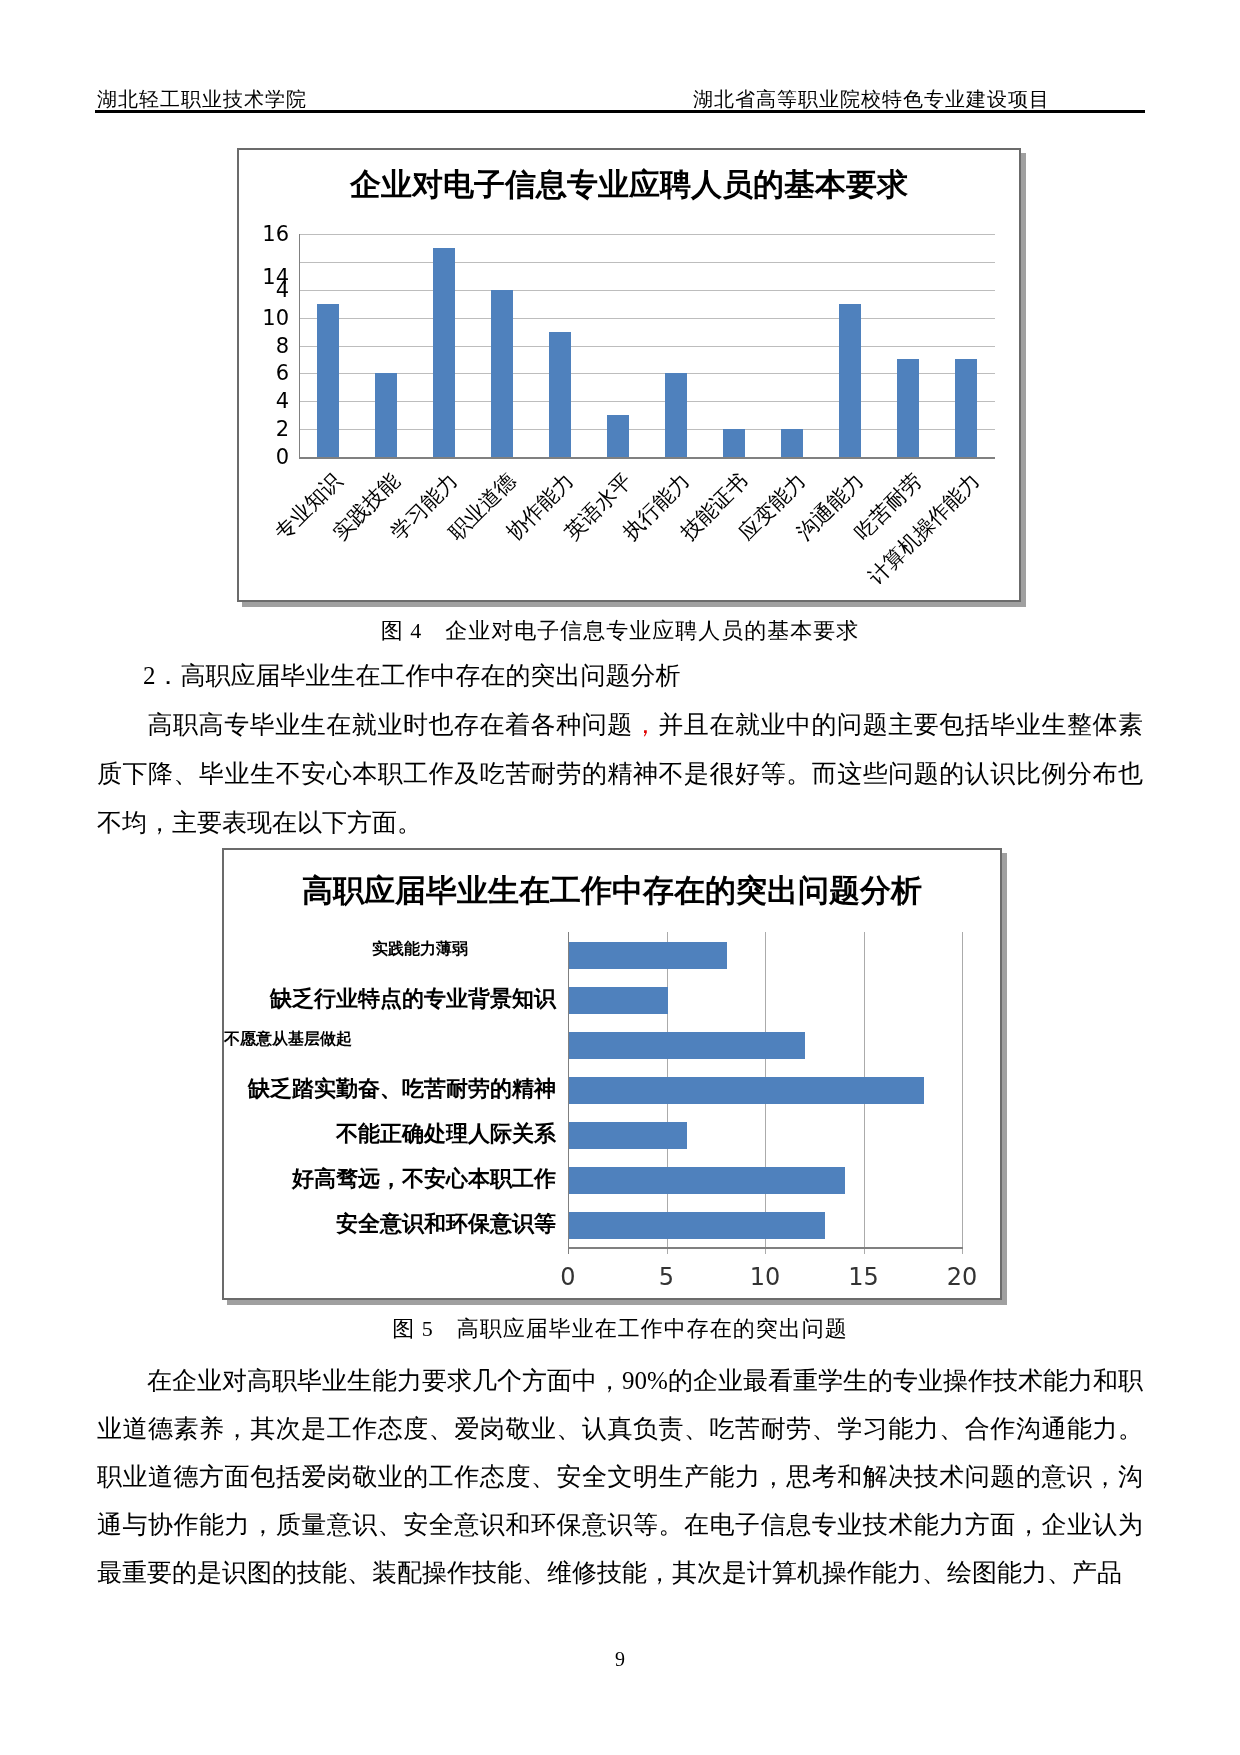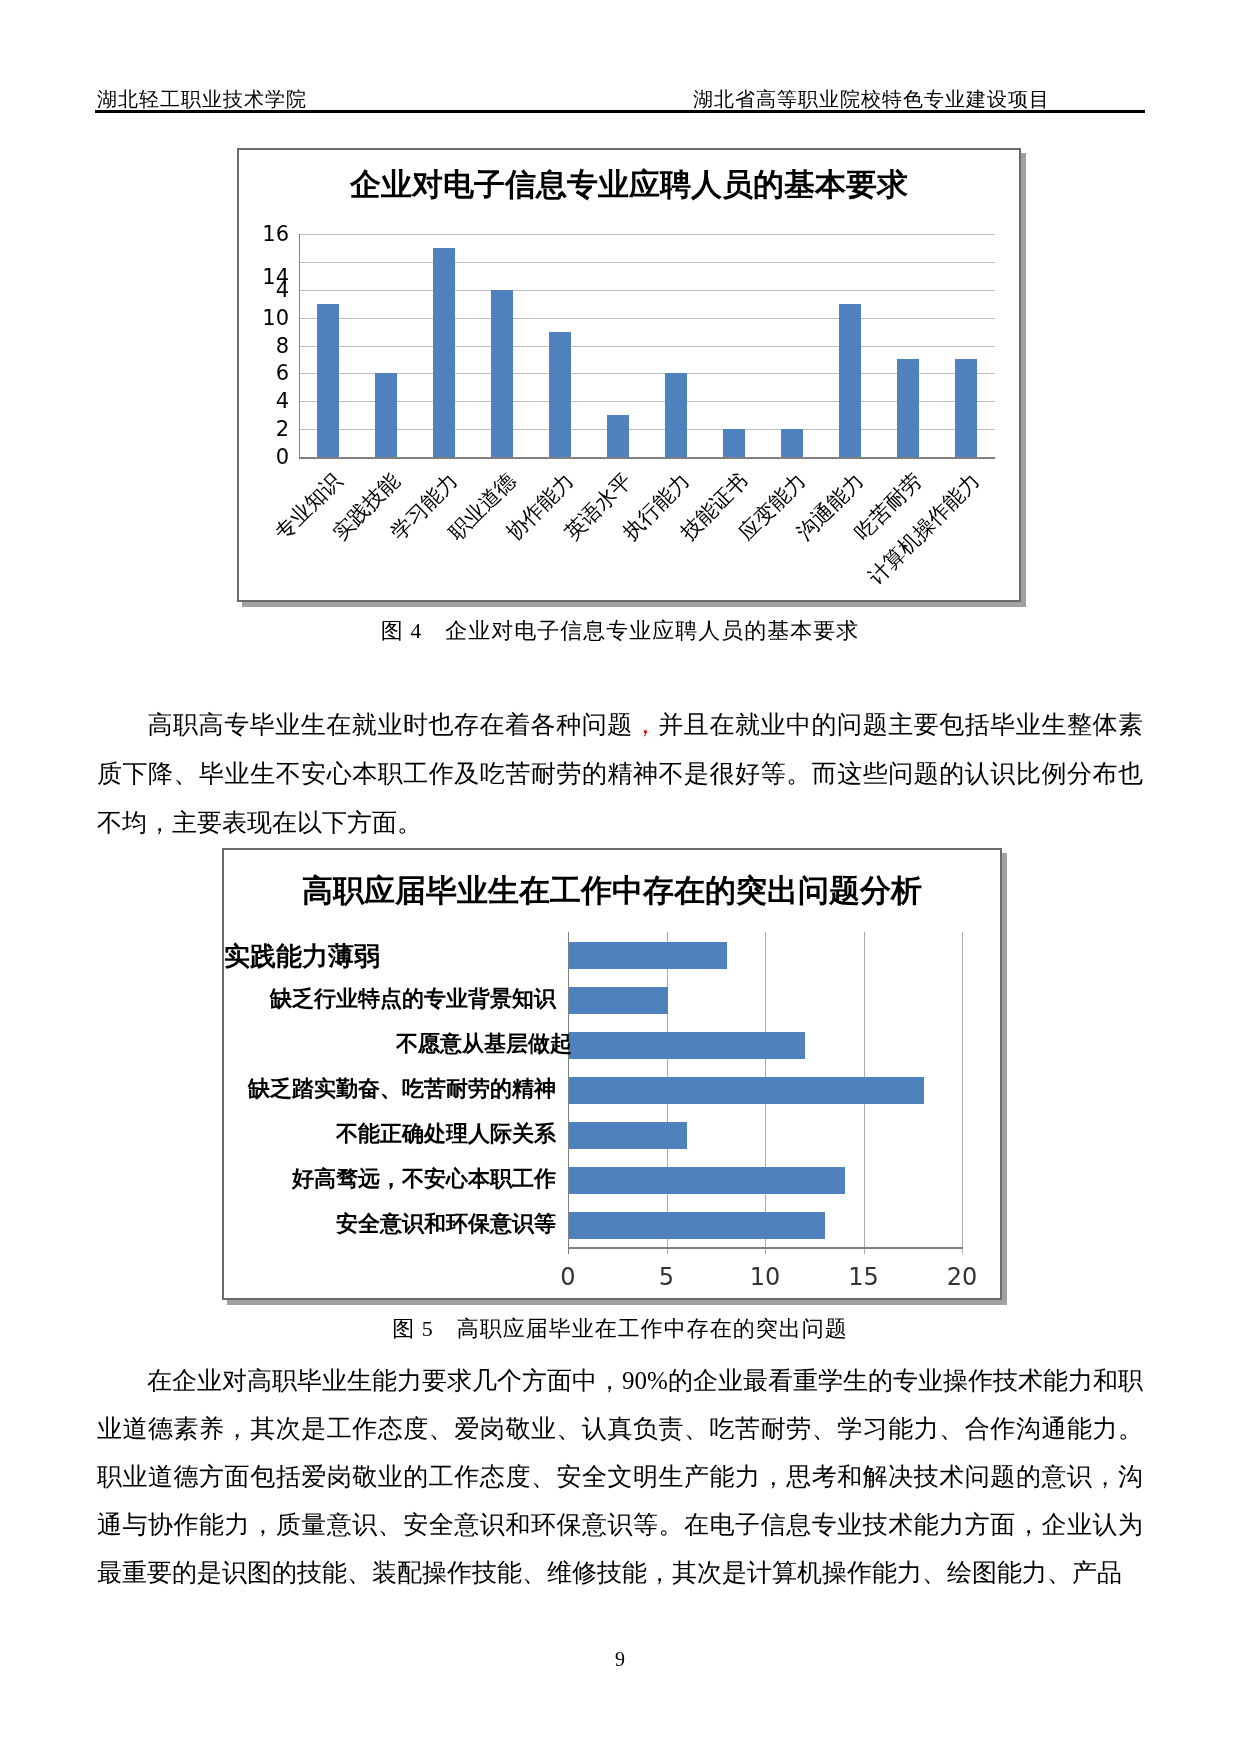--- a/index.html
+++ b/index.html
@@ -82,43 +82,44 @@
         <div style="position: absolute; left: 396px; top: 317px; width: 215px; text-align: right; font-size: 21px; white-space: nowrap; transform: rotate(-45deg); transform-origin: 100% 0px;">沟通能力</div>
         <div style="position: absolute; left: 658px; top: 209.4px; width: 22px; height: 97.6px; background: rgb(79, 129, 189);"></div>
         <div style="position: absolute; left: 454px; top: 317px; width: 215px; text-align: right; font-size: 21px; white-space: nowrap; transform: rotate(-45deg); transform-origin: 100% 0px;">吃苦耐劳</div>
         <div style="position: absolute; left: 716px; top: 209.4px; width: 22px; height: 97.6px; background: rgb(79, 129, 189);"></div>
         <div style="position: absolute; left: 512px; top: 317px; width: 215px; text-align: right; font-size: 21px; white-space: nowrap; transform: rotate(-45deg); transform-origin: 100% 0px;">计算机操作能力</div>
       </div>
   </div>
 
   <div class="caption" id="caption4">图 4　企业对电子信息专业应聘人员的基本要求</div>
 
+  <div class="heading">2．高职应届毕业生在工作中存在的突出问题分析</div>
 
   <div class="bodytext" id="para1"><span class="indent"></span><span>高职高专毕业生在就业时也存在着各种问题</span><span class="red">，</span><span>并且在就业中的问题主要包括毕业生整体素质下降、毕业生不安心本职工作及吃苦耐劳的精神不是很好等。而这些问题的认识比例分布也不均，主要表现在以下方面。</span></div>
 
   <div class="chartbox" id="chart2">
     <div class="chart-title">高职应届毕业生在工作中存在的突出问题分析</div>
     <div class="plot">
         <div style="position: absolute; left: 344px; top: 82px; width: 1px; height: 322px; background: rgb(128, 128, 128);"></div>
         <div style="position: absolute; left: 314px; top: 413px; width: 60px; text-align: center; font-size: 24px; color: rgb(51, 51, 51);">0</div>
         <div style="position: absolute; left: 442.5px; top: 82px; width: 1px; height: 322px; background: rgb(171, 171, 171);"></div>
         <div style="position: absolute; left: 412.5px; top: 413px; width: 60px; text-align: center; font-size: 24px; color: rgb(51, 51, 51);">5</div>
         <div style="position: absolute; left: 541px; top: 82px; width: 1px; height: 322px; background: rgb(171, 171, 171);"></div>
         <div style="position: absolute; left: 511px; top: 413px; width: 60px; text-align: center; font-size: 24px; color: rgb(51, 51, 51);">10</div>
         <div style="position: absolute; left: 639.5px; top: 82px; width: 1px; height: 322px; background: rgb(171, 171, 171);"></div>
         <div style="position: absolute; left: 609.5px; top: 413px; width: 60px; text-align: center; font-size: 24px; color: rgb(51, 51, 51);">15</div>
         <div style="position: absolute; left: 738px; top: 82px; width: 1px; height: 322px; background: rgb(171, 171, 171);"></div>
         <div style="position: absolute; left: 708px; top: 413px; width: 60px; text-align: center; font-size: 24px; color: rgb(51, 51, 51);">20</div>
         <div style="position: absolute; left: 344px; top: 397px; width: 395px; height: 2px; background: rgb(128, 128, 128);"></div>
         <div style="position: absolute; left: 345px; top: 91.5px; width: 157.6px; height: 27px; background: rgb(79, 129, 189);"></div>
-        <div style="position: absolute; left: 0px; width: 332px; top: 88.5px; text-align: left; font-size: 26px; font-weight: 600; white-space: nowrap;">实践能力薄弱</div>
+        <div style="position: absolute; left: 0px; width: 332px; top: 88.5px; text-align: center; font-size: 16px; font-weight: 600; white-space: nowrap; padding-left: 30px;">实践能力薄弱</div>
         <div style="position: absolute; left: 345px; top: 136.5px; width: 98.5px; height: 27px; background: rgb(79, 129, 189);"></div>
         <div style="position: absolute; left: 0px; width: 332px; top: 133.5px; text-align: right; font-size: 22px; font-weight: 600; white-space: nowrap;">缺乏行业特点的专业背景知识</div>
         <div style="position: absolute; left: 345px; top: 181.5px; width: 236.4px; height: 27px; background: rgb(79, 129, 189);"></div>
-        <div style="position: absolute; left: 16px; width: 332px; top: 178.5px; text-align: right; font-size: 22px; font-weight: 600; white-space: nowrap;">不愿意从基层做起</div>
+        <div style="position: absolute; left: 0px; width: 332px; top: 178.5px; font-size: 16px; font-weight: 600; white-space: nowrap;">不愿意从基层做起</div>
         <div style="position: absolute; left: 345px; top: 226.5px; width: 354.6px; height: 27px; background: rgb(79, 129, 189);"></div>
         <div style="position: absolute; left: 0px; width: 332px; top: 223.5px; text-align: right; font-size: 22px; font-weight: 700; white-space: nowrap;">缺乏踏实勤奋、吃苦耐劳的精神</div>
         <div style="position: absolute; left: 345px; top: 271.5px; width: 118.2px; height: 27px; background: rgb(79, 129, 189);"></div>
         <div style="position: absolute; left: 0px; width: 332px; top: 268.5px; text-align: right; font-size: 22px; font-weight: 600; white-space: nowrap;">不能正确处理人际关系</div>
         <div style="position: absolute; left: 345px; top: 316.5px; width: 275.8px; height: 27px; background: rgb(79, 129, 189);"></div>
         <div style="position: absolute; left: 0px; width: 332px; top: 313.5px; text-align: right; font-size: 22px; font-weight: 600; white-space: nowrap;">好高骛远，不安心本职工作</div>
         <div style="position: absolute; left: 345px; top: 361.5px; width: 256.1px; height: 27px; background: rgb(79, 129, 189);"></div>
         <div style="position: absolute; left: 0px; width: 332px; top: 358.5px; text-align: right; font-size: 22px; font-weight: 600; white-space: nowrap;">安全意识和环保意识等</div>
       </div>
   </div>

